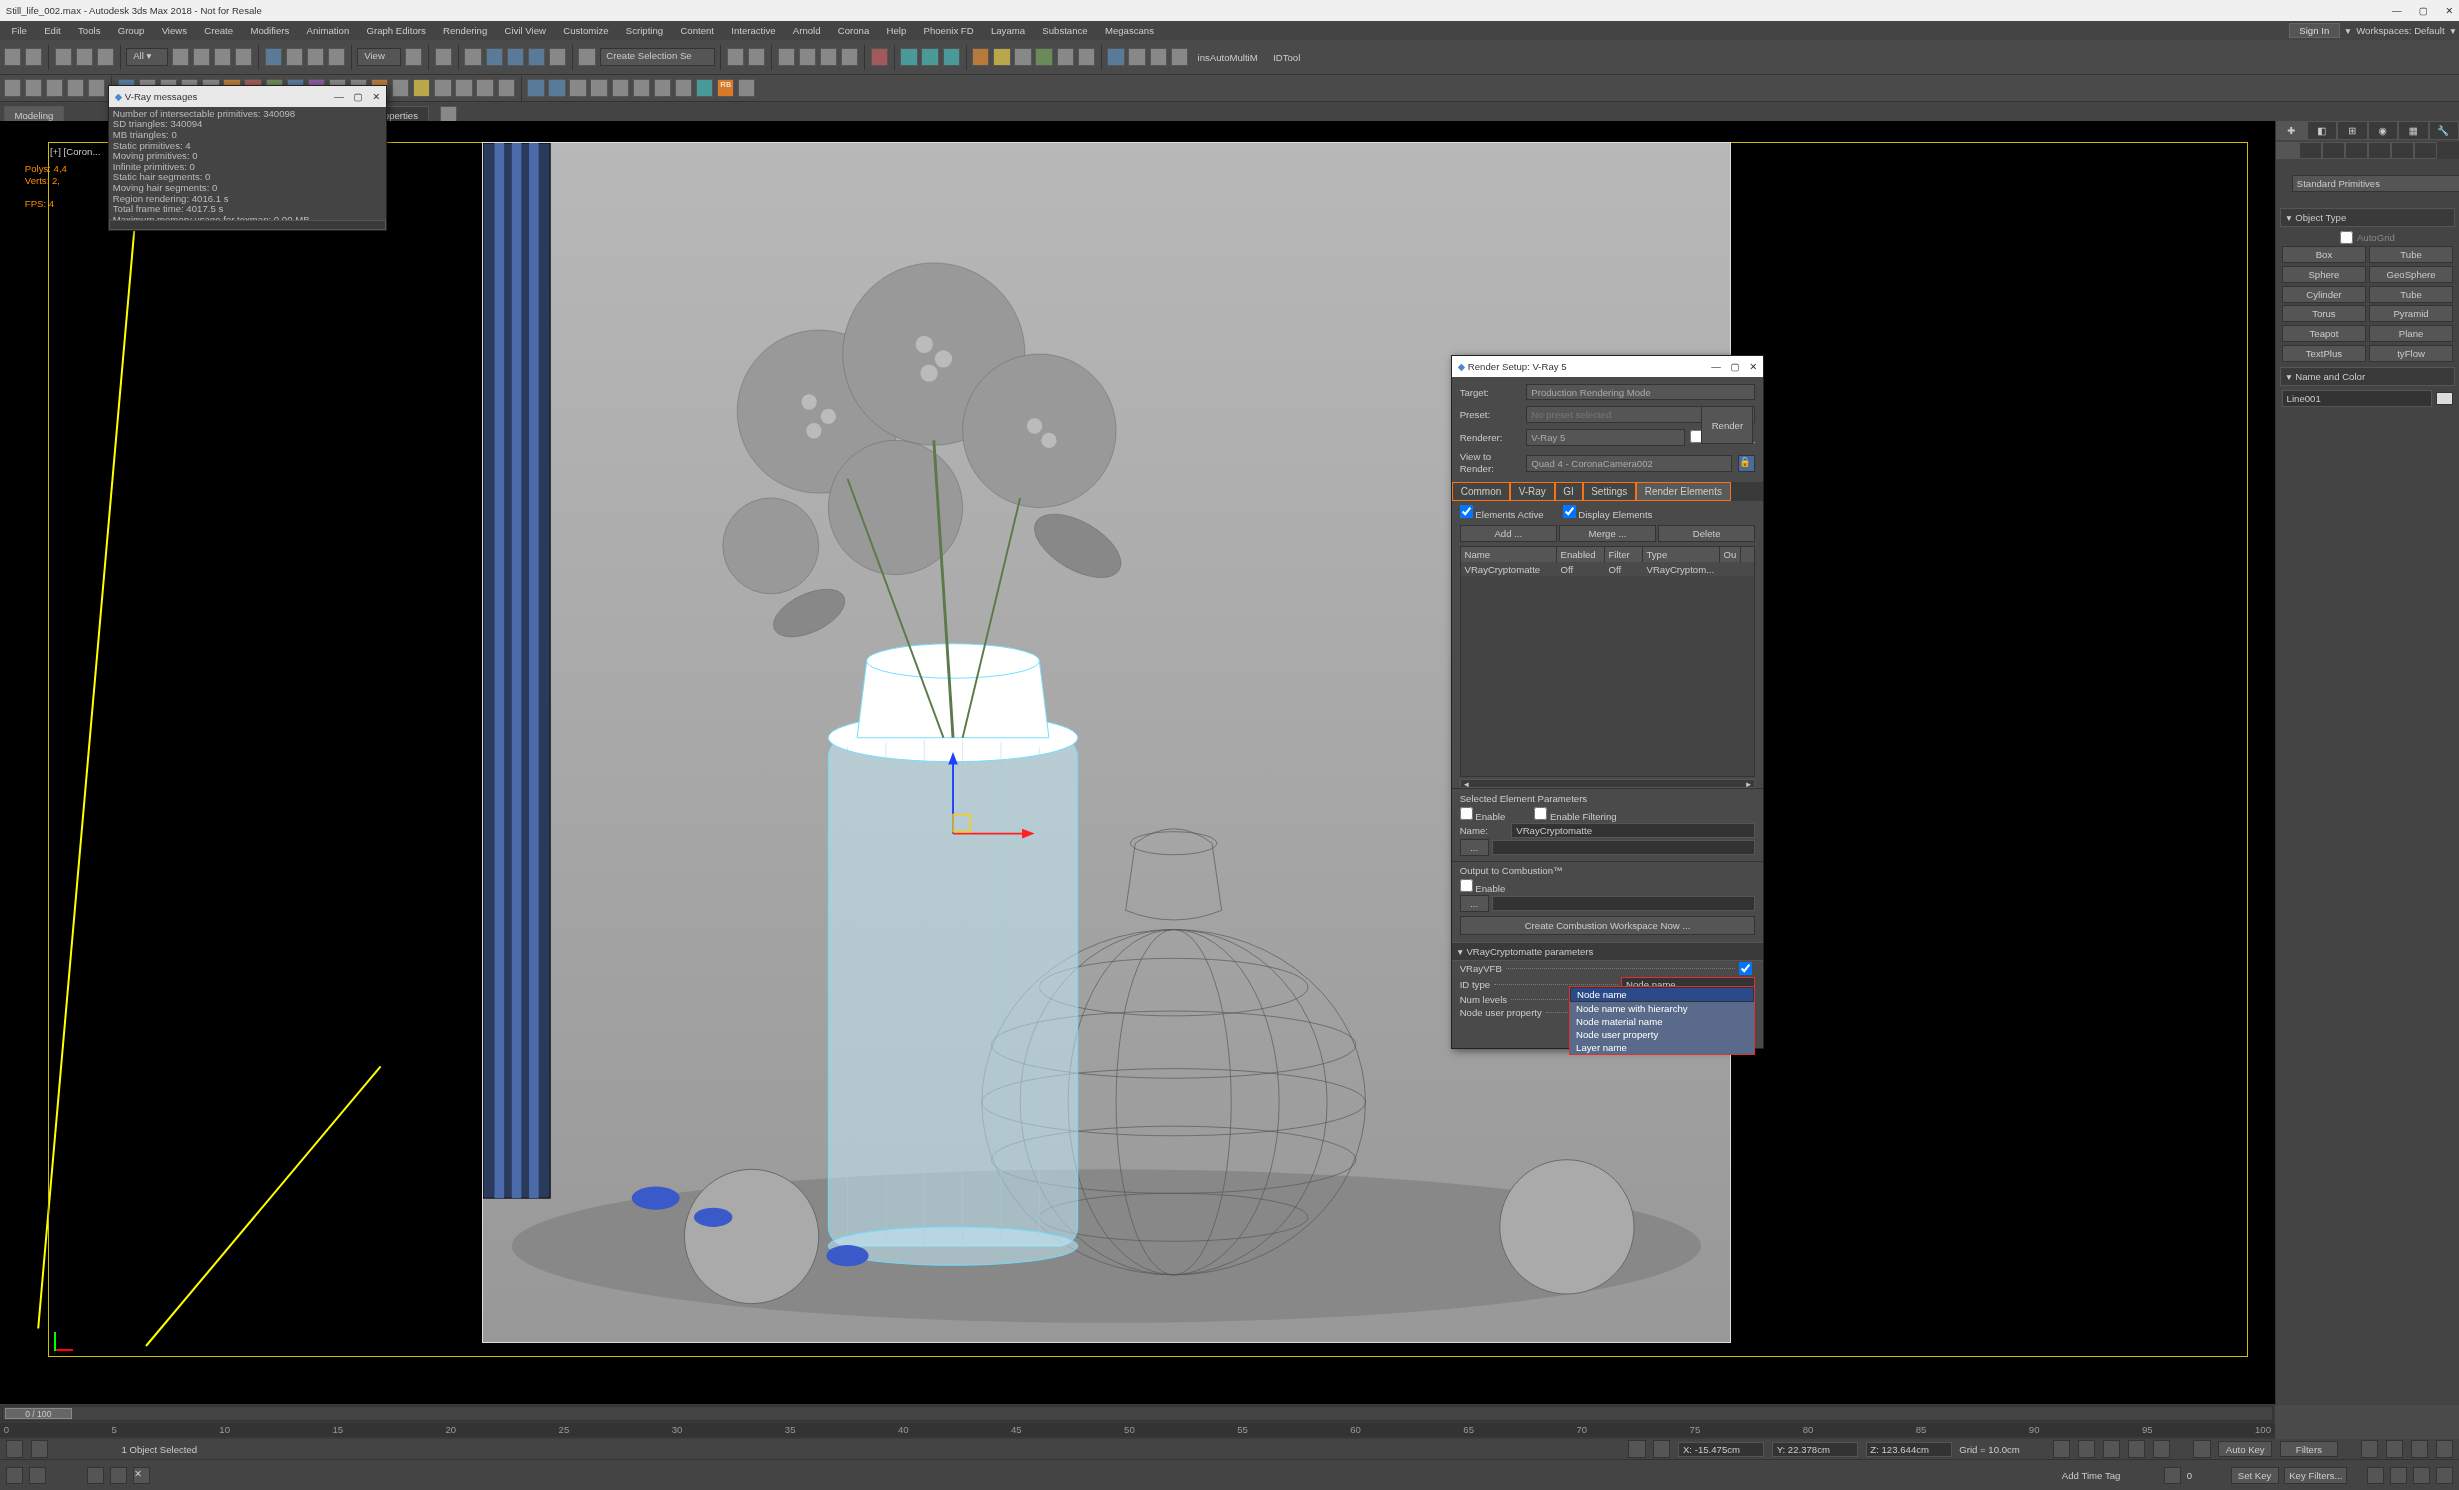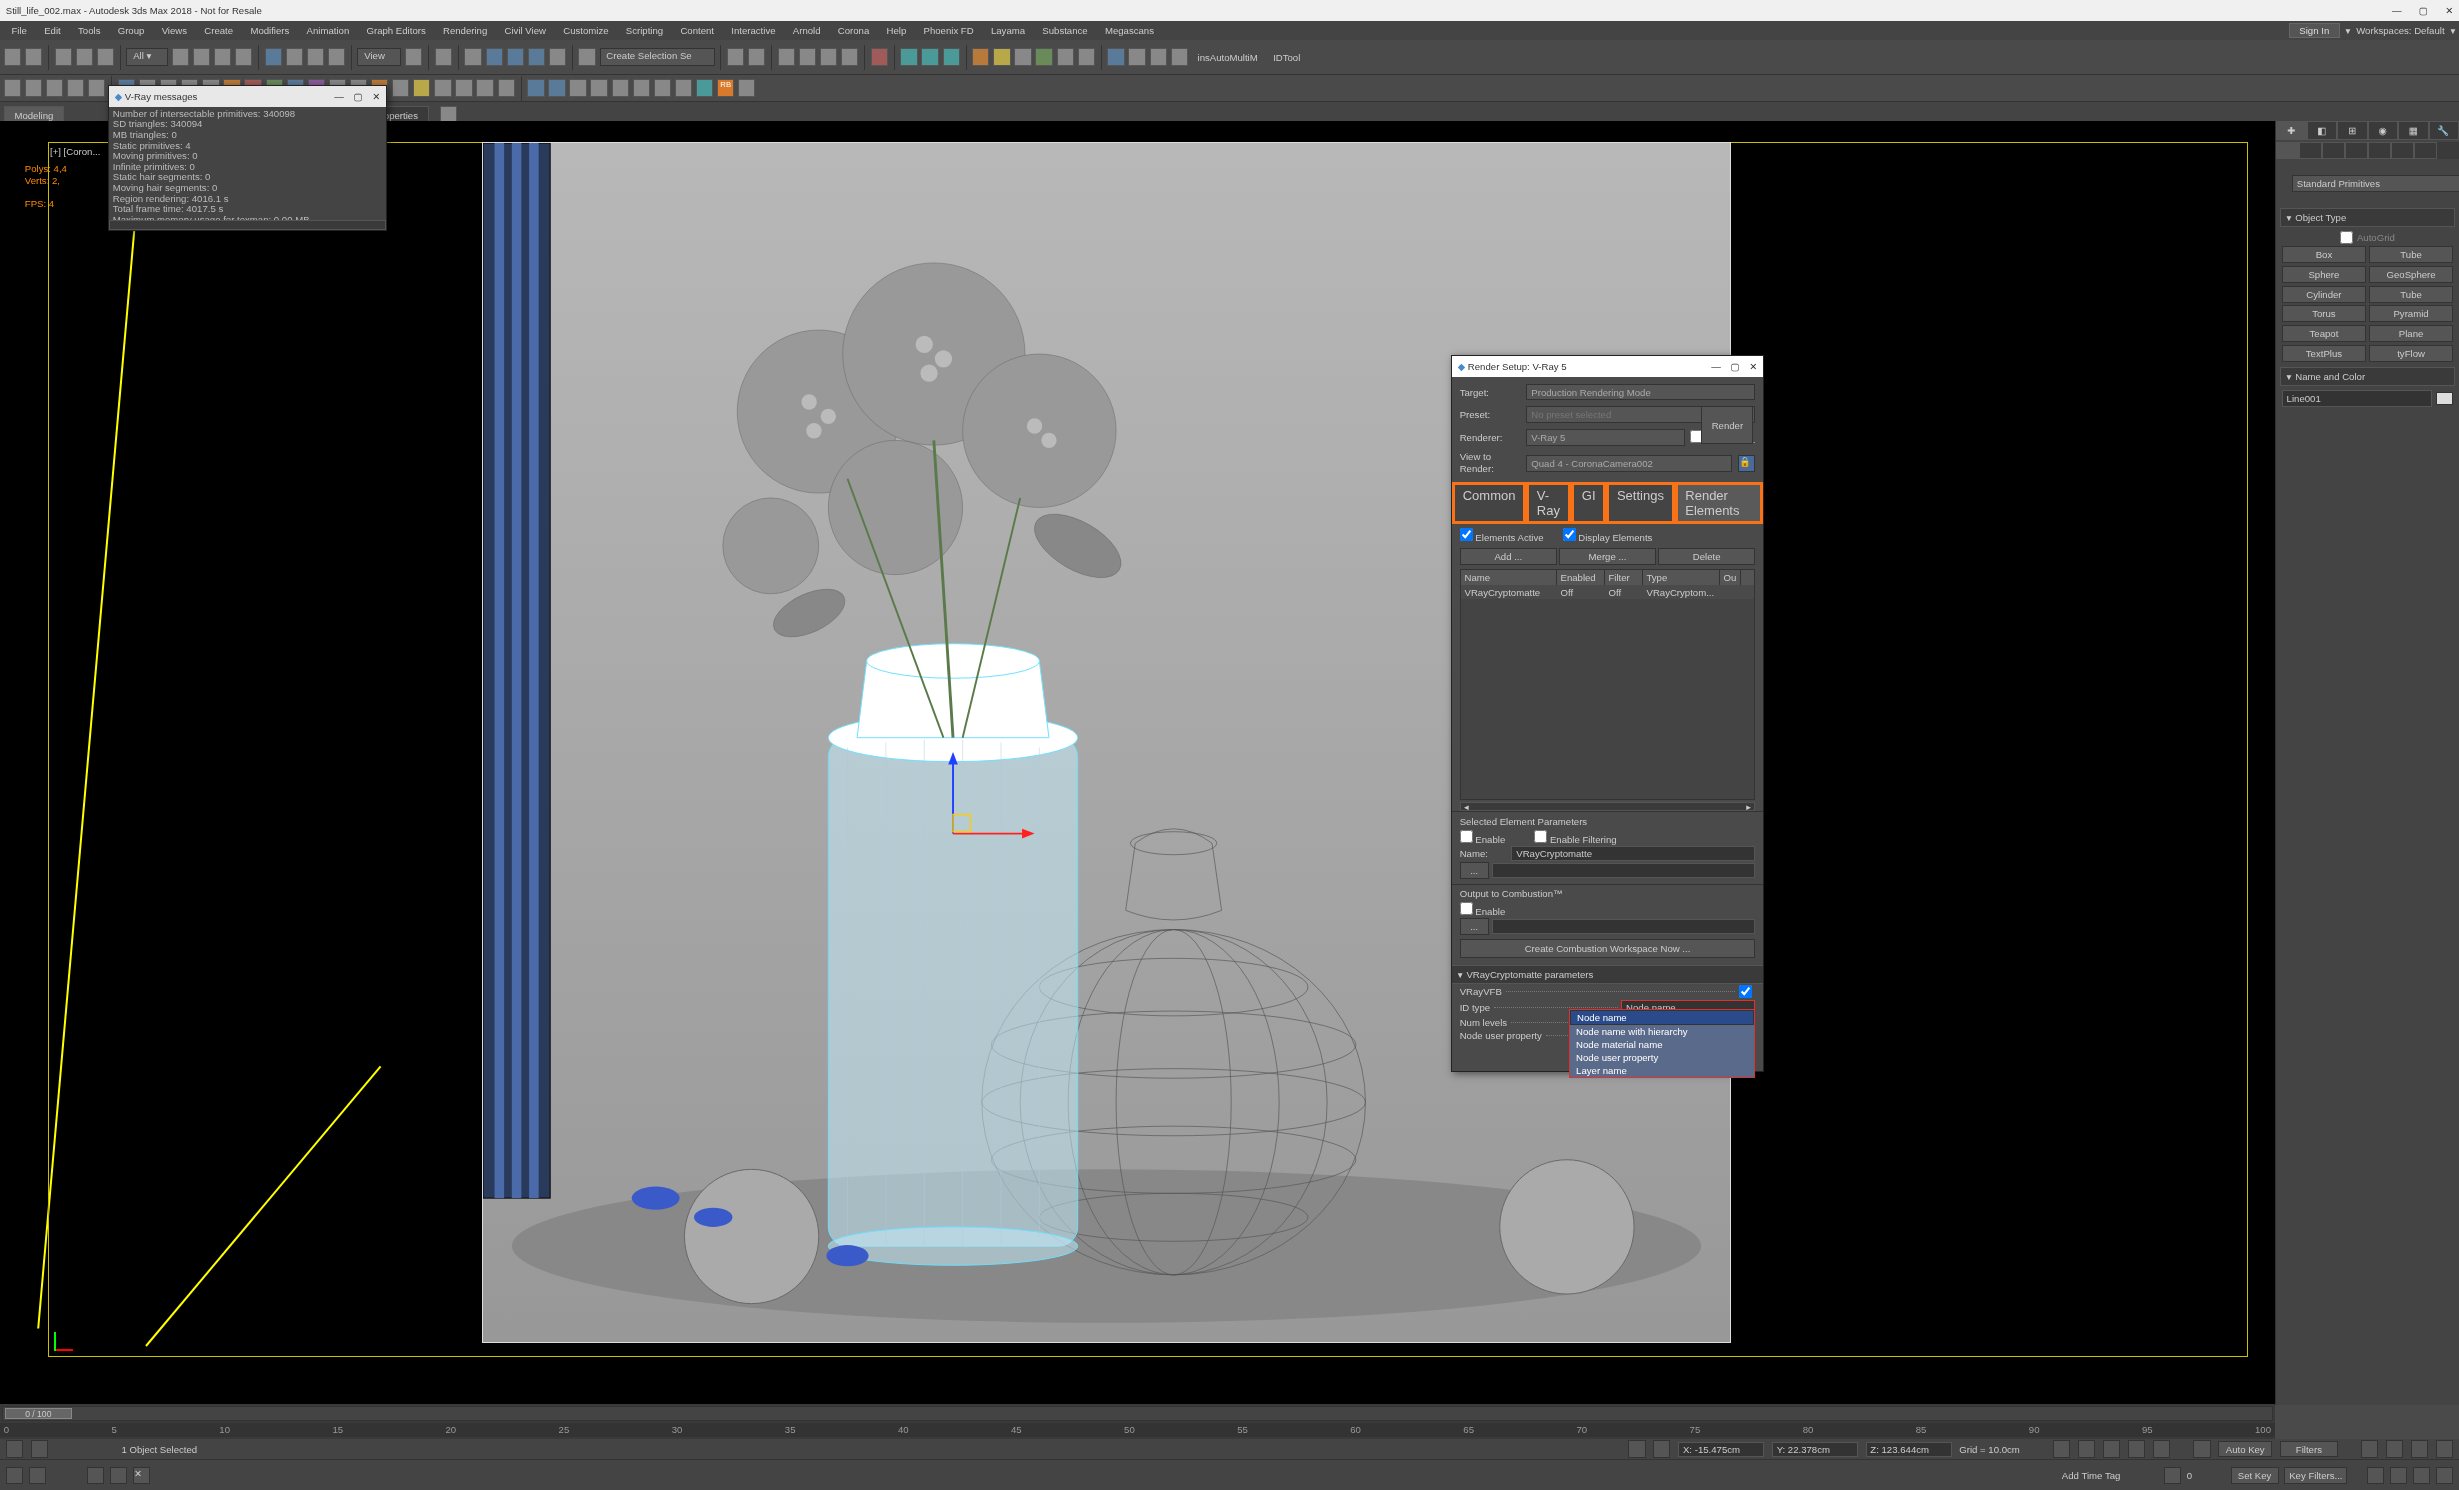--- a/index.html
+++ b/index.html
@@ -65,21 +65,21 @@
 .sbtn { width: 17.3px; height: 17.3px; background: #555; border: 1px solid #333; }
 .dlg { position: absolute; background: #4a4a4a; border: 1px solid #222; box-shadow: 1.9px 1.9px 7.7px rgba(0,0,0,0.5); }
 .dlg-title { height: 21px; background: #fff; color: #333; display: flex; align-items: center; justify-content: space-between; padding: 0 5.8px; }
 .dlg-title .ctrls { display: flex; gap: 9.6px; font-size: 10.6px; }
 .render-dlg { top: 355px; left: 1451px; width: 313px; }
 .render-dlg .row { display: flex; align-items: center; padding: 2.9px 7.7px; gap: 5.8px; }
 .render-dlg .lbl { width: 61px; color: #ccc; }
 .render-dlg select, .render-dlg .sel { flex: 1; background: #555; border: 1px solid #333; color: #aaa; padding: 1.9px 3.8px; font-size: 9.6px; }
 .render-btn { position: absolute; right: 9.6px; top: 29px; width: 52px; height: 38px; background: #555; border: 1px solid #333; text-align: center; padding-top: 13.4px; }
 .tabs { display: flex; background: #3a3a3a; margin-top: 3.8px; }
-.tabs .t { padding: 2.9px 7.7px; border: 3px solid #f97316; background: #444; font-size: 13px; }
+.tabs .t { padding: 2.9px 7.7px; border: 1px solid #f97316; background: #444; font-size: 10px; }
 .tabs .t.active { background: #5a5a5a; }
 .elem-bar { display: flex; padding: 3.8px 7.7px; gap: 19px; align-items: center; }
 .elem-btns { display: flex; gap: 1.9px; padding: 1.9px 7.7px; }
 .elem-btns .eb { flex: 1; background: #555; border: 1px solid #333; padding: 1.9px 0; text-align: center; font-size: 9.6px; }
 .elem-list { margin: 1.9px 7.7px; height: 231px; background: #444; border: 1px solid #333; }
 .elem-hdr { display: flex; background: #555; font-size: 9.6px; }
 .elem-hdr span { padding: 1.9px 3.8px; border-right: 1px solid #333; }
 .elem-row { display: flex; background: #4a4a4a; font-size: 9.6px; }
 .elem-row span { padding: 1.9px 3.8px; }
 .elem-scroll { height: 9.6px; background: #3a3a3a; margin: 0 7.7px; border: 1px solid #555; position: relative; }

